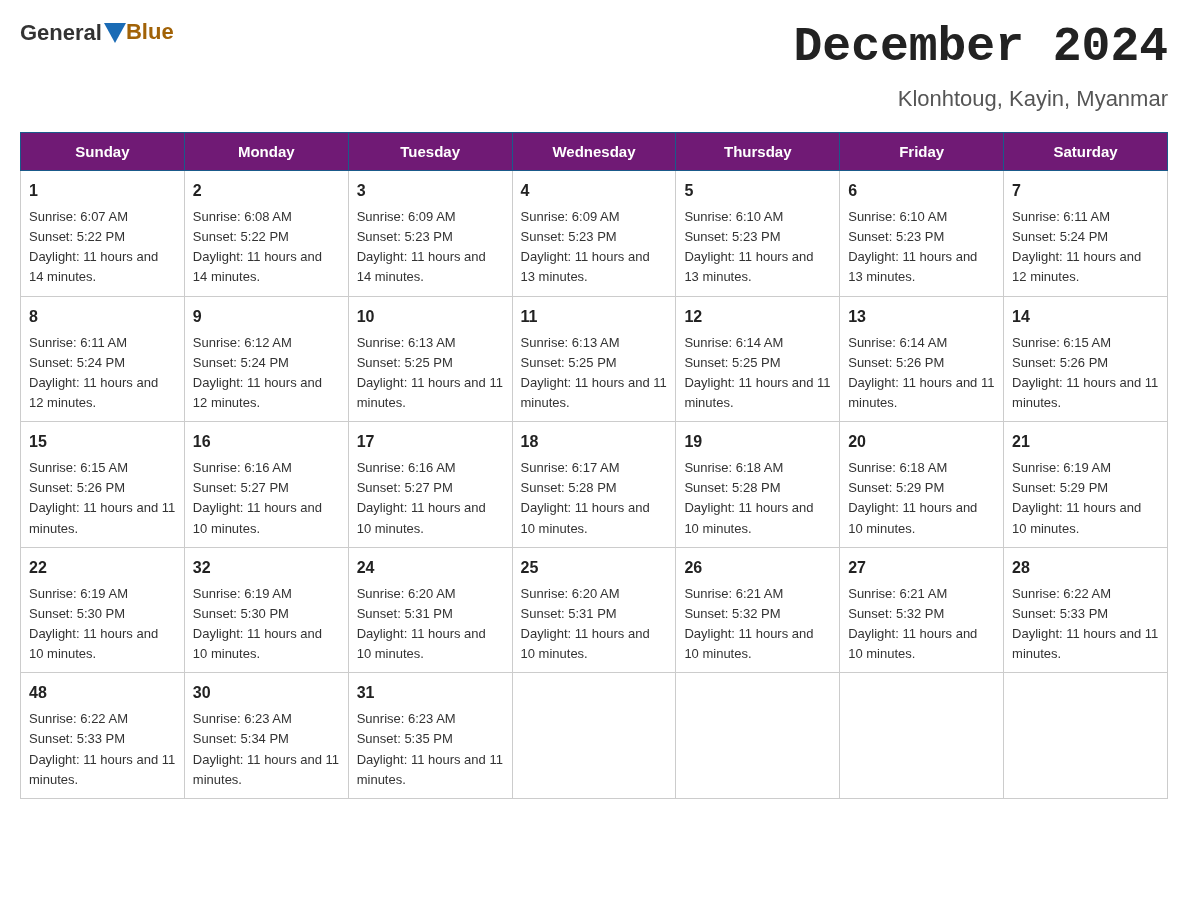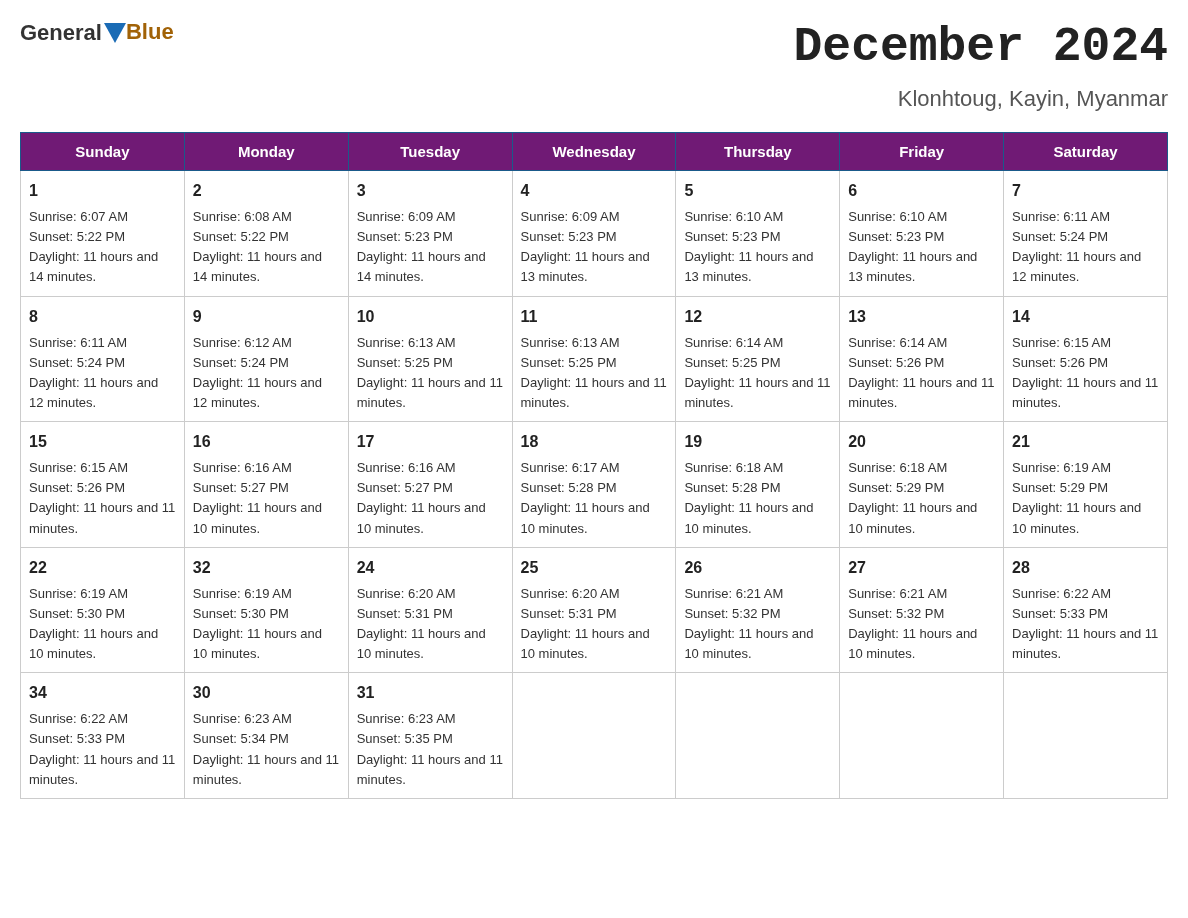--- a/index.html
+++ b/index.html
@@ -252,21 +252,21 @@
         <span class="day-number">27</span>
         <span class="day-info">Sunrise: 6:21 AM<br>Sunset: 5:32 PM<br>Daylight: 11 hours and 10 minutes.</span>
       </td>
         <td>
         <span class="day-number">28</span>
         <span class="day-info">Sunrise: 6:22 AM<br>Sunset: 5:33 PM<br>Daylight: 11 hours and 11 minutes.</span>
       </td>
       </tr>
       <tr>
         <td>
-        <span class="day-number">34</span>
+        <span class="day-number">48</span>
         <span class="day-info">Sunrise: 6:22 AM<br>Sunset: 5:33 PM<br>Daylight: 11 hours and 11 minutes.</span>
       </td>
         <td>
         <span class="day-number">30</span>
         <span class="day-info">Sunrise: 6:23 AM<br>Sunset: 5:34 PM<br>Daylight: 11 hours and 11 minutes.</span>
       </td>
         <td>
         <span class="day-number">31</span>
         <span class="day-info">Sunrise: 6:23 AM<br>Sunset: 5:35 PM<br>Daylight: 11 hours and 11 minutes.</span>
       </td>

